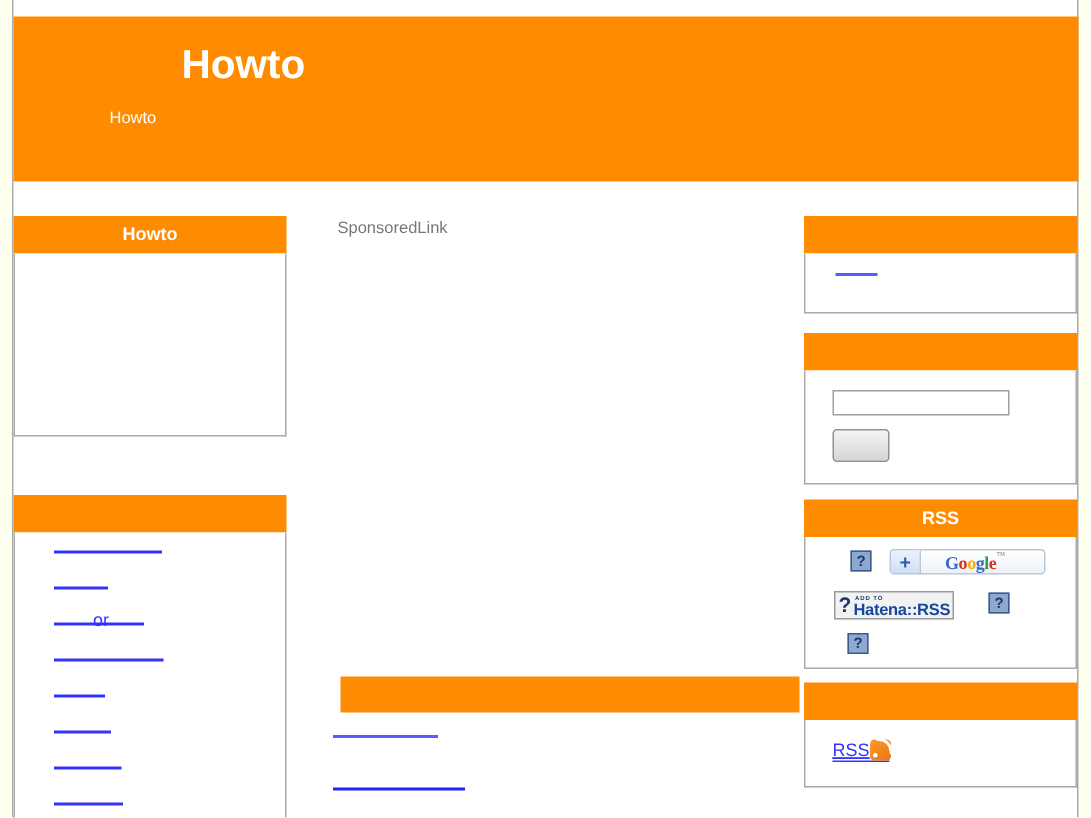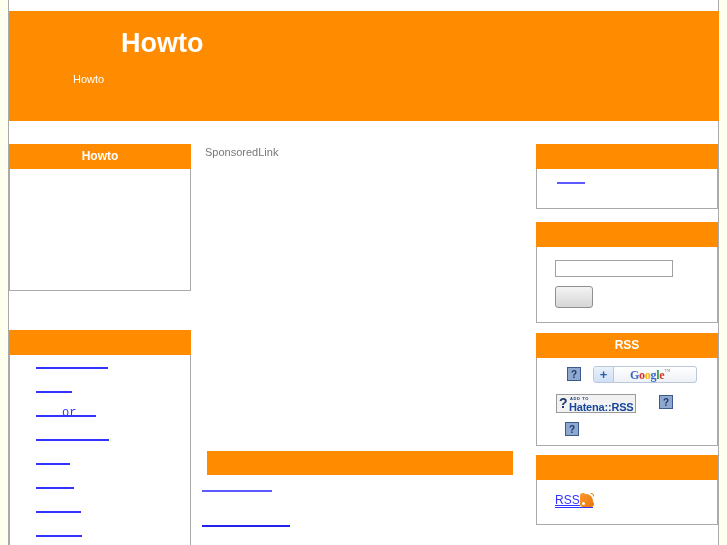--- a/index.html
+++ b/index.html
@@ -102,21 +102,21 @@
   .ghost-dark  { border-bottom-color: #2222ee; }
 
   
   #left-box-1 { left: 9px; top: 144px; width: 182px; }
   #left-box-1 .box-body { height: 122px; }
 
   #left-box-2 { left: 9px; top: 330px; width: 182px; }
   #left-box-2 .box-head { }
   #left-box-2 .box-body { height: 215px; padding: 12px 0 0 0; }
 
-  .nav-item { position: relative; height: 24px; font-family: Liberation Mono, monospace; }
+  .nav-item { position: relative; height: 24px; }
   .nav-link {
     position: absolute;
     left: 26px;
     height: 0;
     border-bottom: 2px solid #3333ff;
     text-indent: -9999px;
     overflow: hidden;
     white-space: nowrap;
     display: block;
   }
@@ -125,21 +125,21 @@
     left: 52px;
     top: -9px;
     font-size: 12px;
     color: #3333ff;
     text-decoration: none;
   }
 
   
   #content {
     position: absolute;
-    left: 196px;
+    left: 216px;
     top: 140px;
     width: 325px;
     height: 405px;
   }
   #sponsored {
     position: absolute;
     left: 9px;
     top: 6px;
     font-size: 11px;
     color: #777777;

